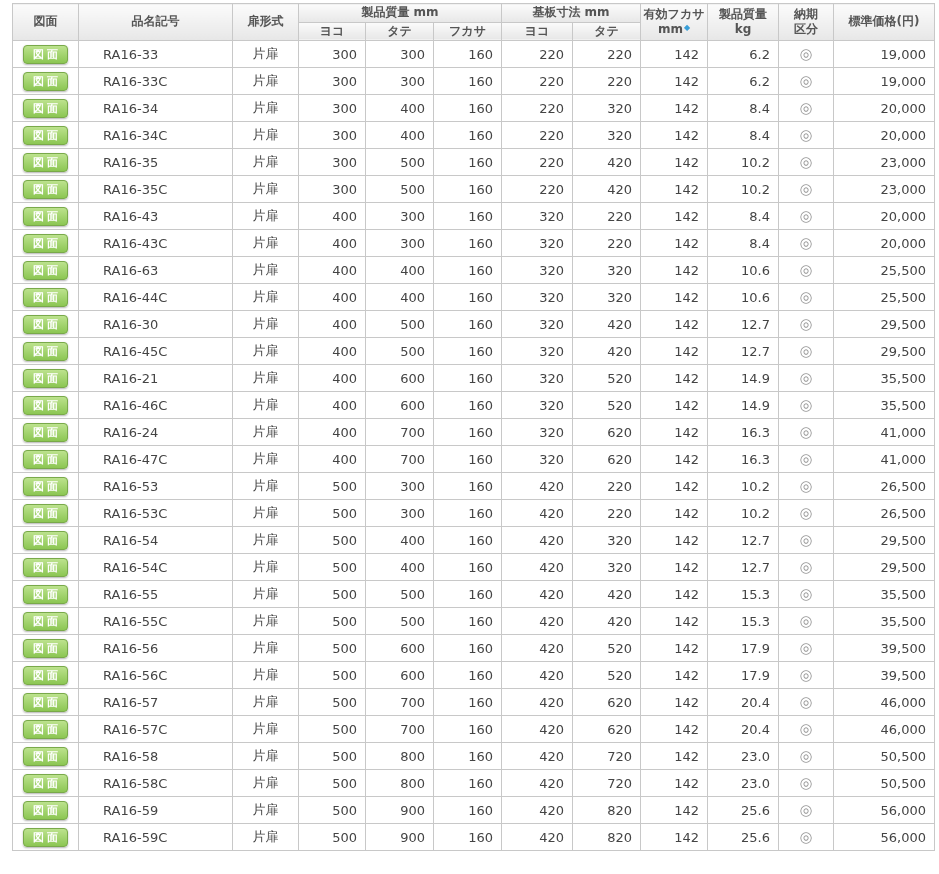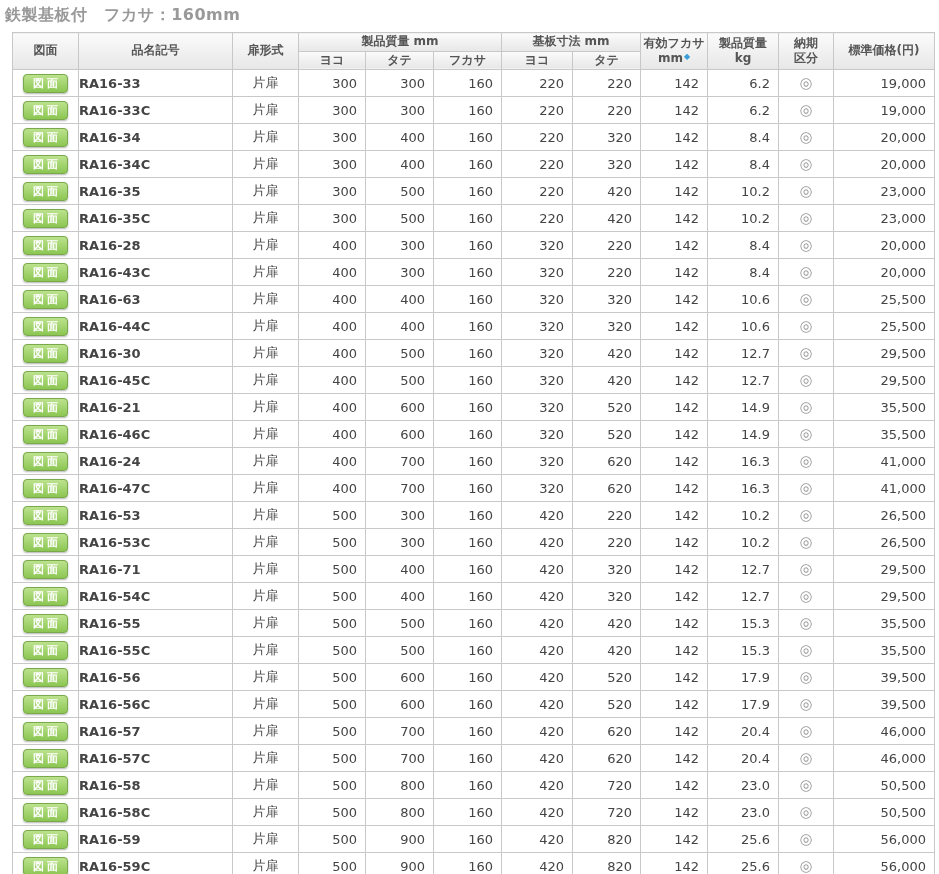--- a/index.html
+++ b/index.html
@@ -40,21 +40,21 @@
     line-height: 1.3;
   }
   .spec-table tbody td {
     height: 27px;
     font-size: 13px;
     color: #444444;
     background: #ffffff;
   }
   .c-center { text-align: center; }
   .c-num { text-align: right; padding-right: 8px; }
-  .c-code { font-weight: bold; color: #333333; padding-left: 0; margin-left: 9px; }
+  .c-code { font-weight: normal; color: #333333; padding-left: 24px; margin-left: 9px; }
   .zumen-btn {
     display: inline-block;
     width: 45px;
     height: 19px;
     line-height: 18px;
     text-align: center;
     background: linear-gradient(#bce28d, #8cc653);
     border: 1px solid #79a94a;
     border-radius: 4px;
     color: #ffffff;
@@ -75,21 +75,20 @@
     color: #3a9fd8;
     font-size: 8px;
     vertical-align: 3px;
     margin-left: 1px;
   }
 </style>
 </head>
 <body>
 
 <div class="page">
-  <h1 class="title">鉄製基板付　フカサ：160mm</h1>
 
   <table class="spec-table">
     <colgroup>
       <col style="width:66px">
         <col style="width:154px">
         <col style="width:66px">
       <col style="width:67px">
         <col style="width:68px">
         <col style="width:68px">
       <col style="width:71px">
@@ -208,21 +207,21 @@
     <td class="c-num">160</td>
     <td class="c-num">220</td>
     <td class="c-num">420</td>
     <td class="c-num">142</td>
     <td class="c-num">10.2</td>
     <td class="c-center"><span class="mark">◎</span></td>
     <td class="c-num">23,000</td>
   </tr>
         <tr class="data-row">
     <td class="c-center"><span class="zumen-btn">図面</span></td>
-    <td class="c-code">RA16-28</td>
+    <td class="c-code">RA16-43</td>
     <td class="c-center">片扉</td>
     <td class="c-num">400</td>
     <td class="c-num">300</td>
     <td class="c-num">160</td>
     <td class="c-num">320</td>
     <td class="c-num">220</td>
     <td class="c-num">142</td>
     <td class="c-num">8.4</td>
     <td class="c-center"><span class="mark">◎</span></td>
     <td class="c-num">20,000</td>
@@ -376,21 +375,21 @@
     <td class="c-num">160</td>
     <td class="c-num">420</td>
     <td class="c-num">220</td>
     <td class="c-num">142</td>
     <td class="c-num">10.2</td>
     <td class="c-center"><span class="mark">◎</span></td>
     <td class="c-num">26,500</td>
   </tr>
         <tr class="data-row">
     <td class="c-center"><span class="zumen-btn">図面</span></td>
-    <td class="c-code">RA16-71</td>
+    <td class="c-code">RA16-54</td>
     <td class="c-center">片扉</td>
     <td class="c-num">500</td>
     <td class="c-num">400</td>
     <td class="c-num">160</td>
     <td class="c-num">420</td>
     <td class="c-num">320</td>
     <td class="c-num">142</td>
     <td class="c-num">12.7</td>
     <td class="c-center"><span class="mark">◎</span></td>
     <td class="c-num">29,500</td>

